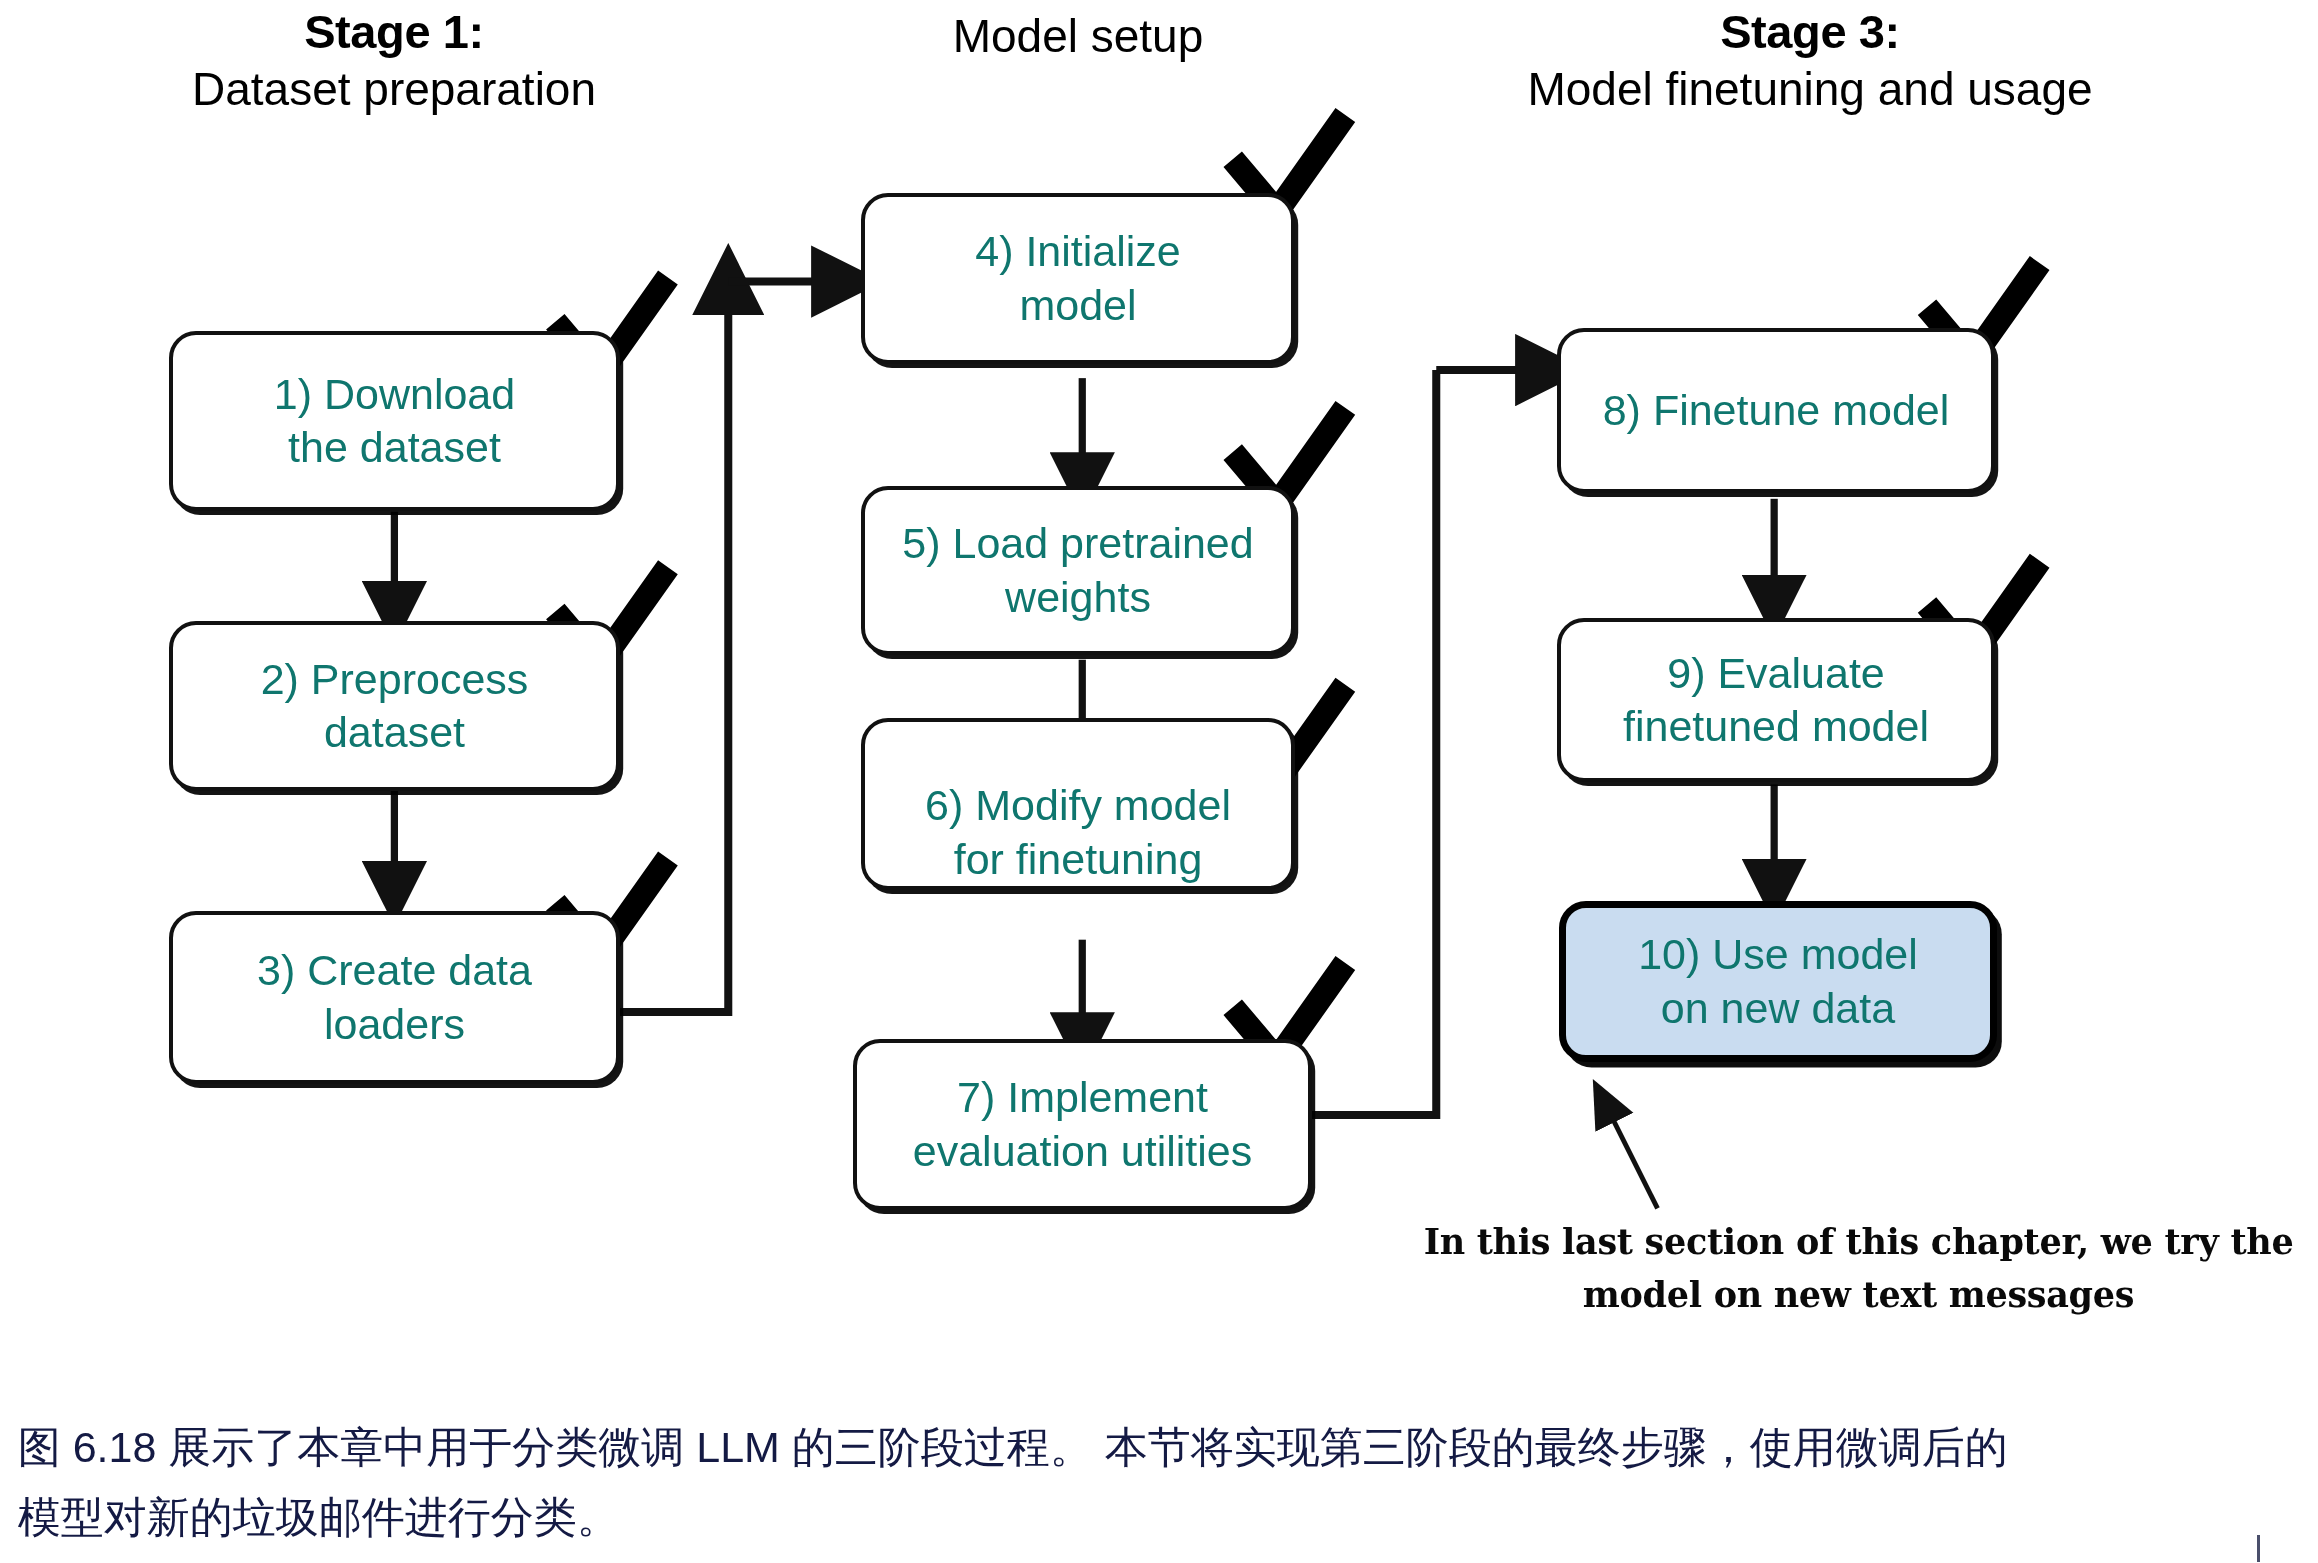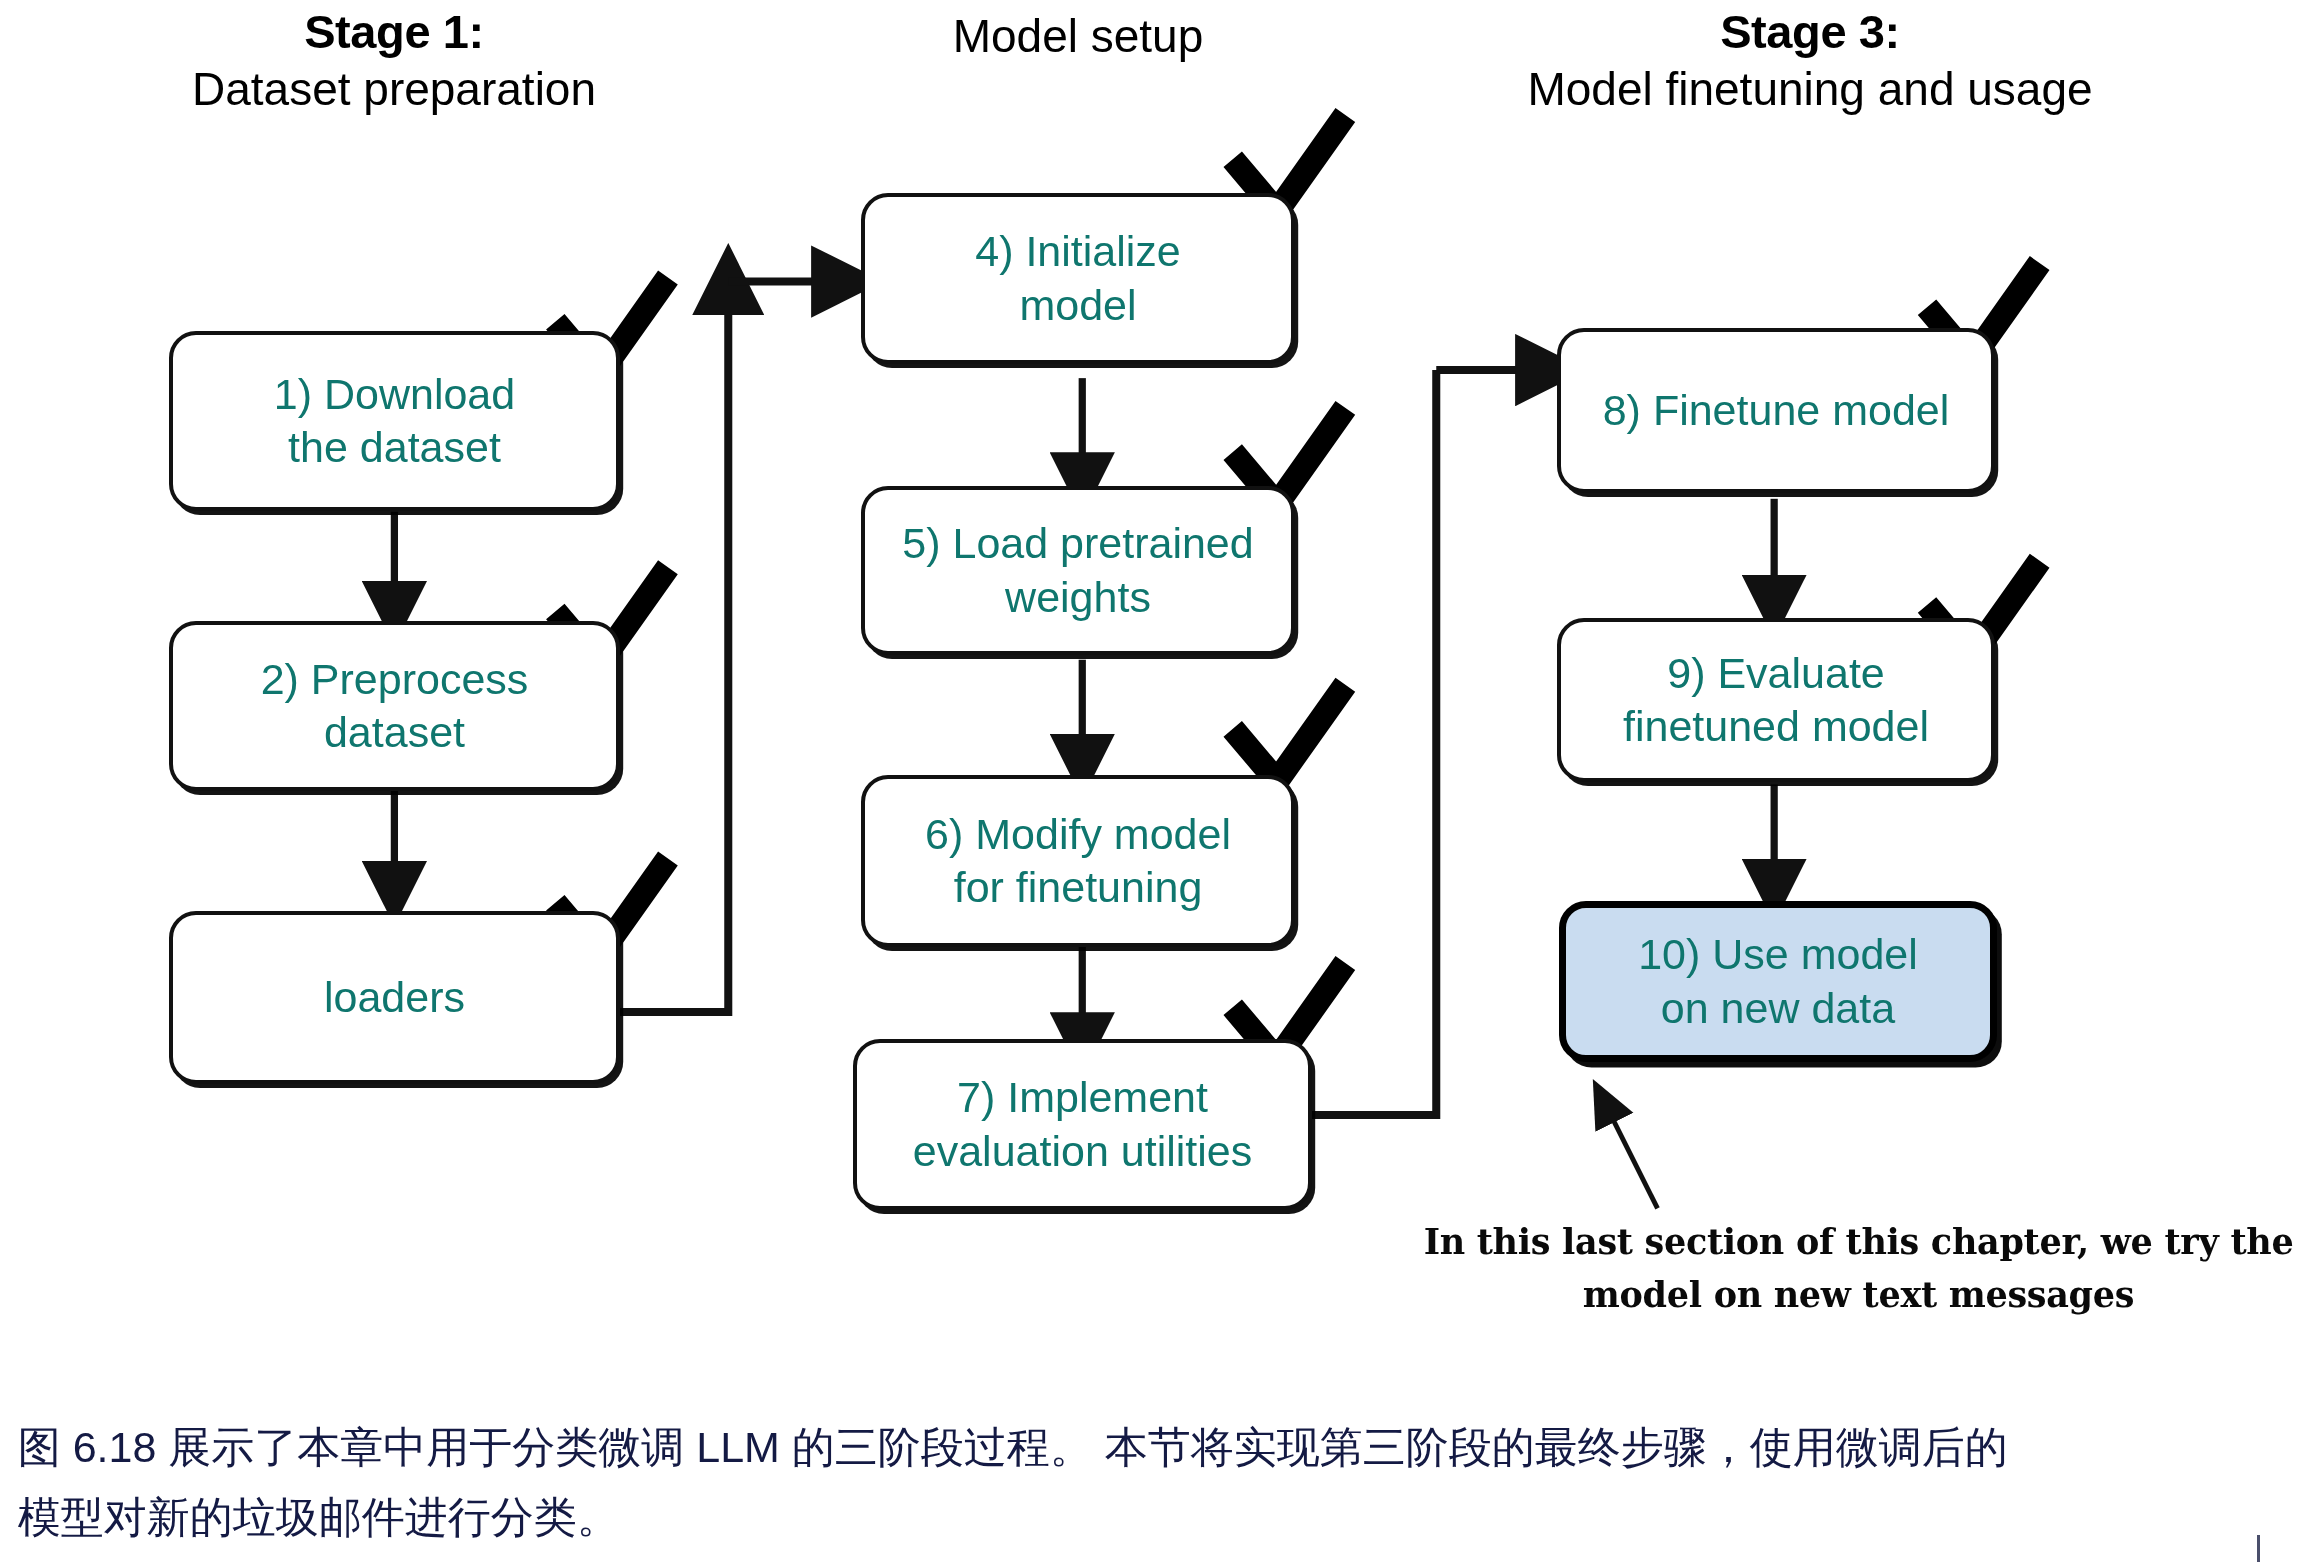--- a/index.html
+++ b/index.html
@@ -132,39 +132,40 @@
 
   <div class="node" style="left:169px;top:621px;width:451px;height:170px;">
     <span>
       <span>2) Preprocess</span>
       <span>dataset</span>
     </span>
   </div>
 
   <div class="node" style="left:169px;top:911px;width:451px;height:173px;">
     <span>
+      <span>3) Create data</span>
       <span>loaders</span>
     </span>
   </div>
 
   <div class="node" style="left:861px;top:193px;width:434px;height:171px;">
     <span>
       <span>4) Initialize</span>
       <span>model</span>
     </span>
   </div>
 
   <div class="node" style="left:861px;top:486px;width:434px;height:169px;">
     <span>
       <span>5) Load pretrained</span>
       <span>weights</span>
     </span>
   </div>
 
-  <div class="node" style="left:861px;top:775px;width:434px;height:172px;">
+  <div class="node" style="left:861px;top:718px;width:434px;height:172px;align-items:flex-end;">
     <span>
       <span>6) Modify model</span>
       <span>for finetuning</span>
     </span>
   </div>
 
   <div class="node" style="left:853px;top:1039px;width:459px;height:171px;">
     <span>
       <span>7) Implement</span>
       <span>evaluation utilities</span>

